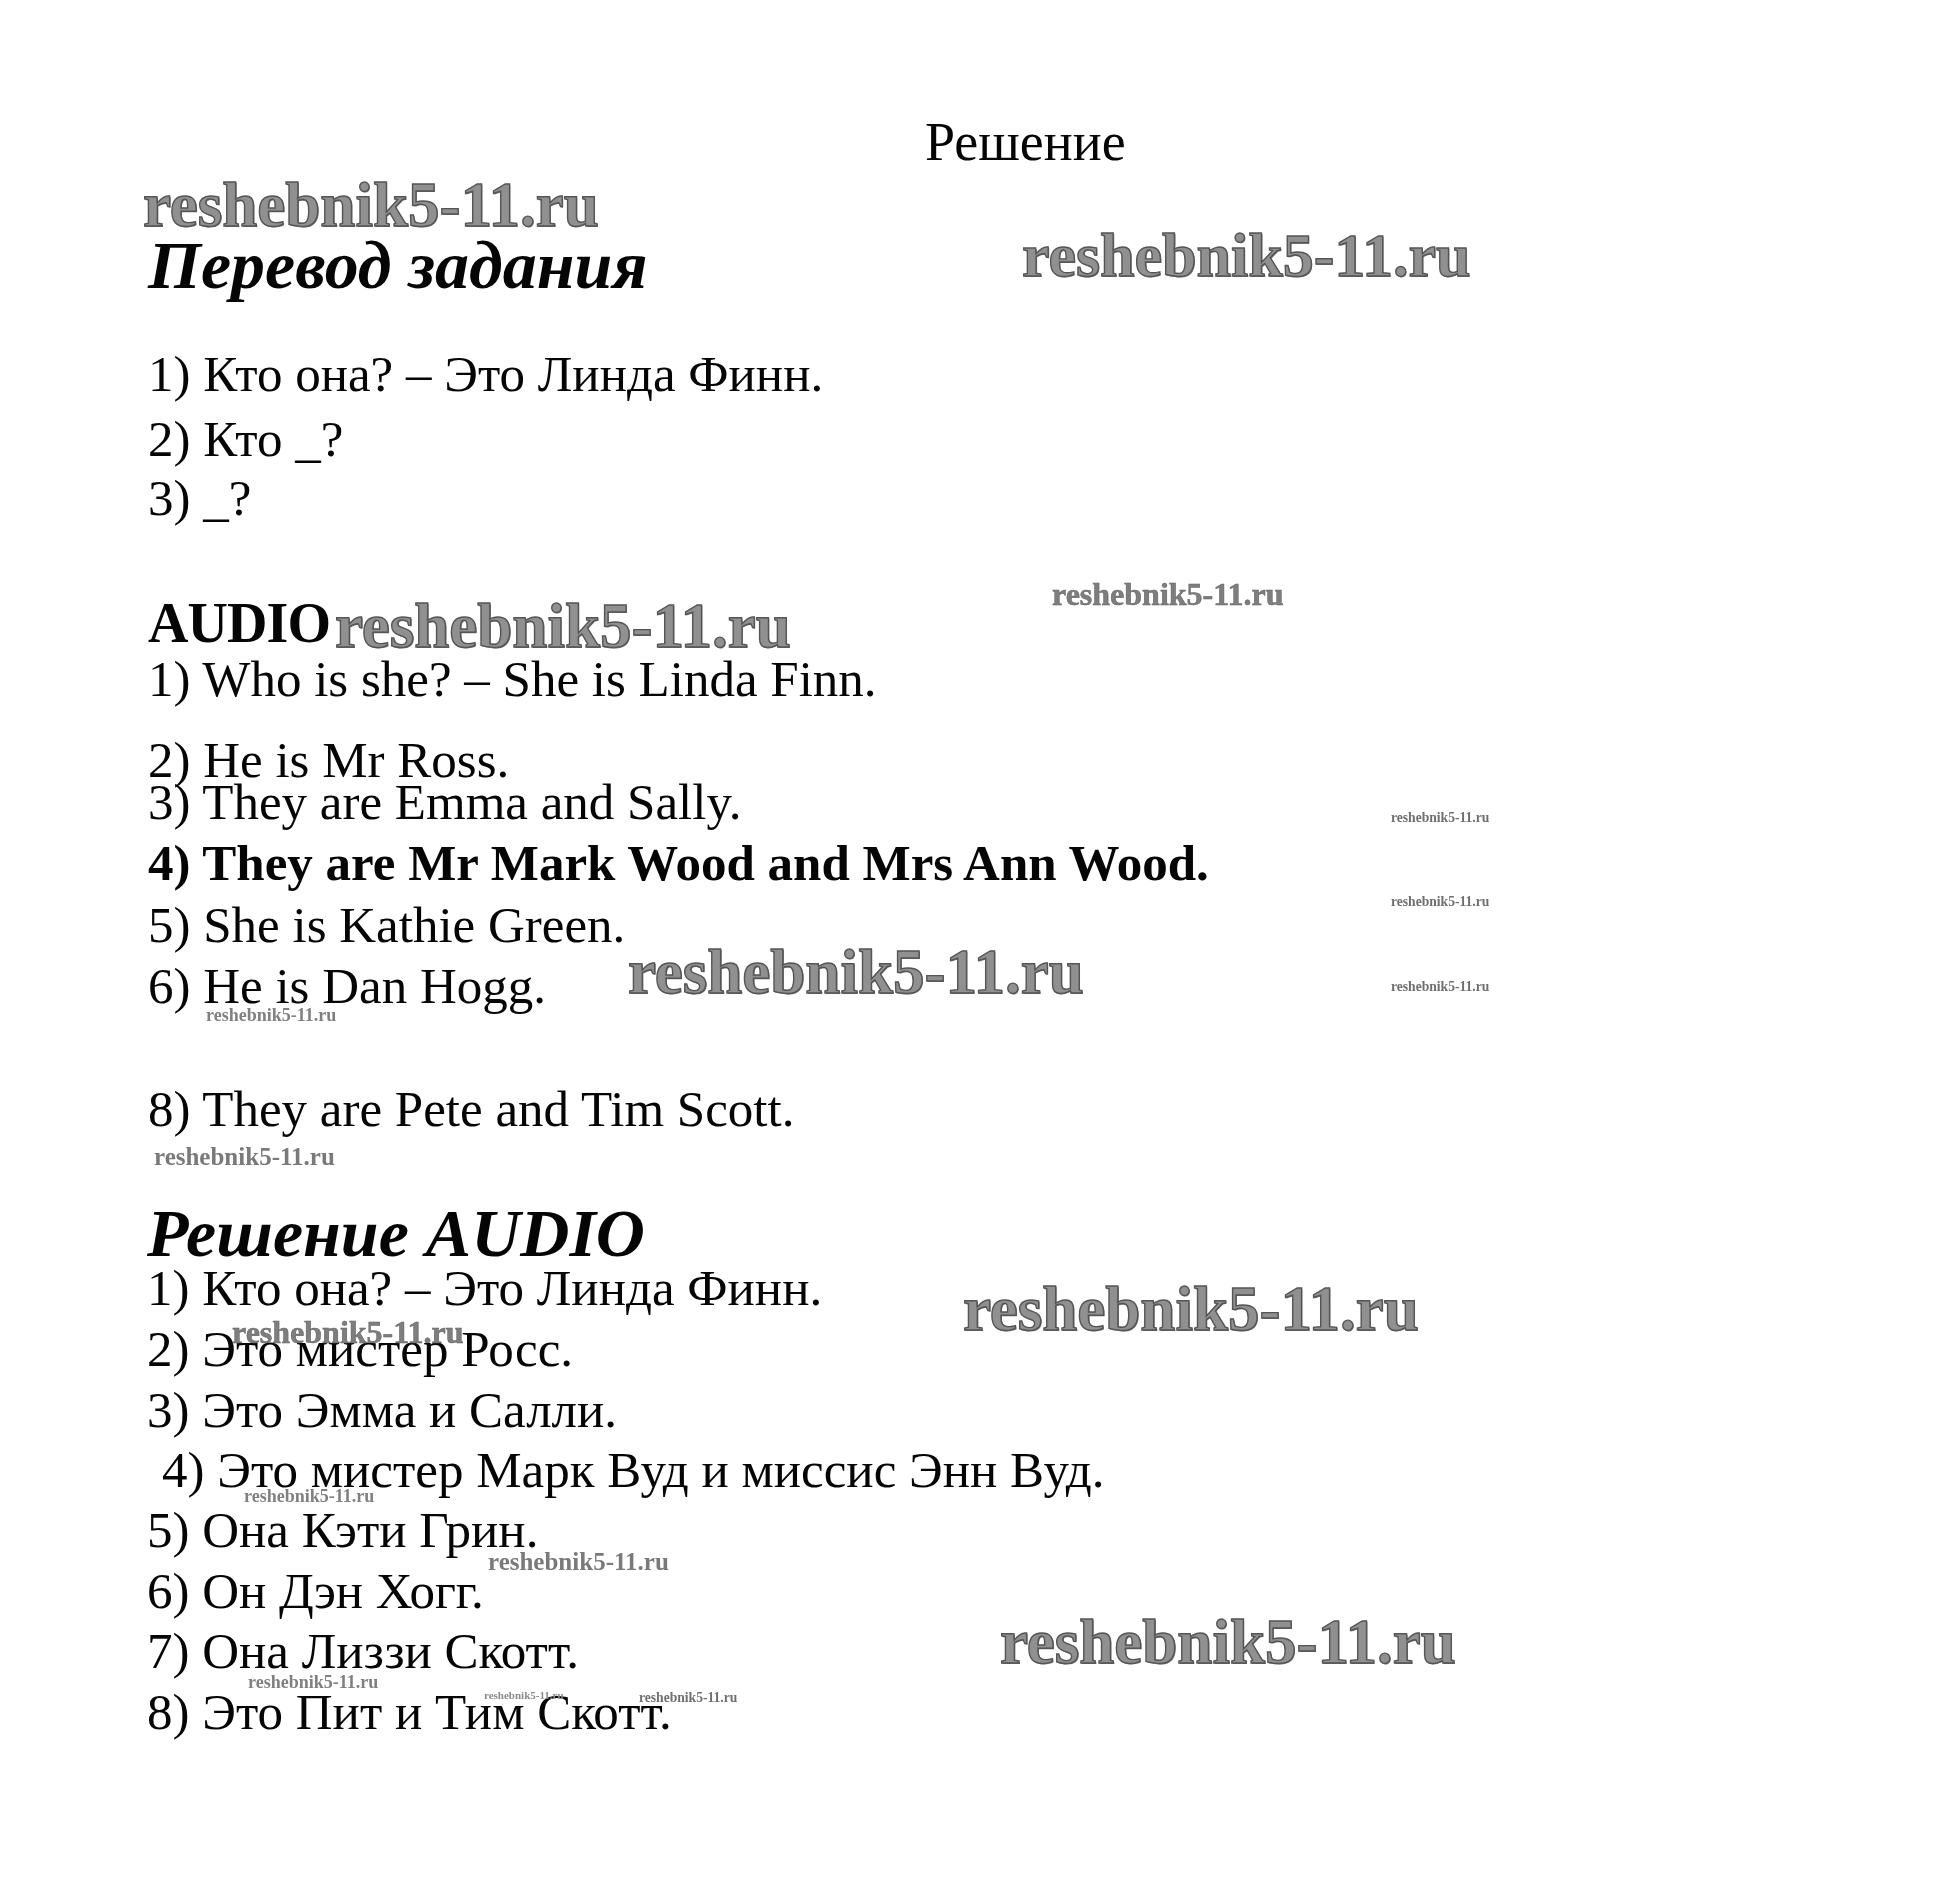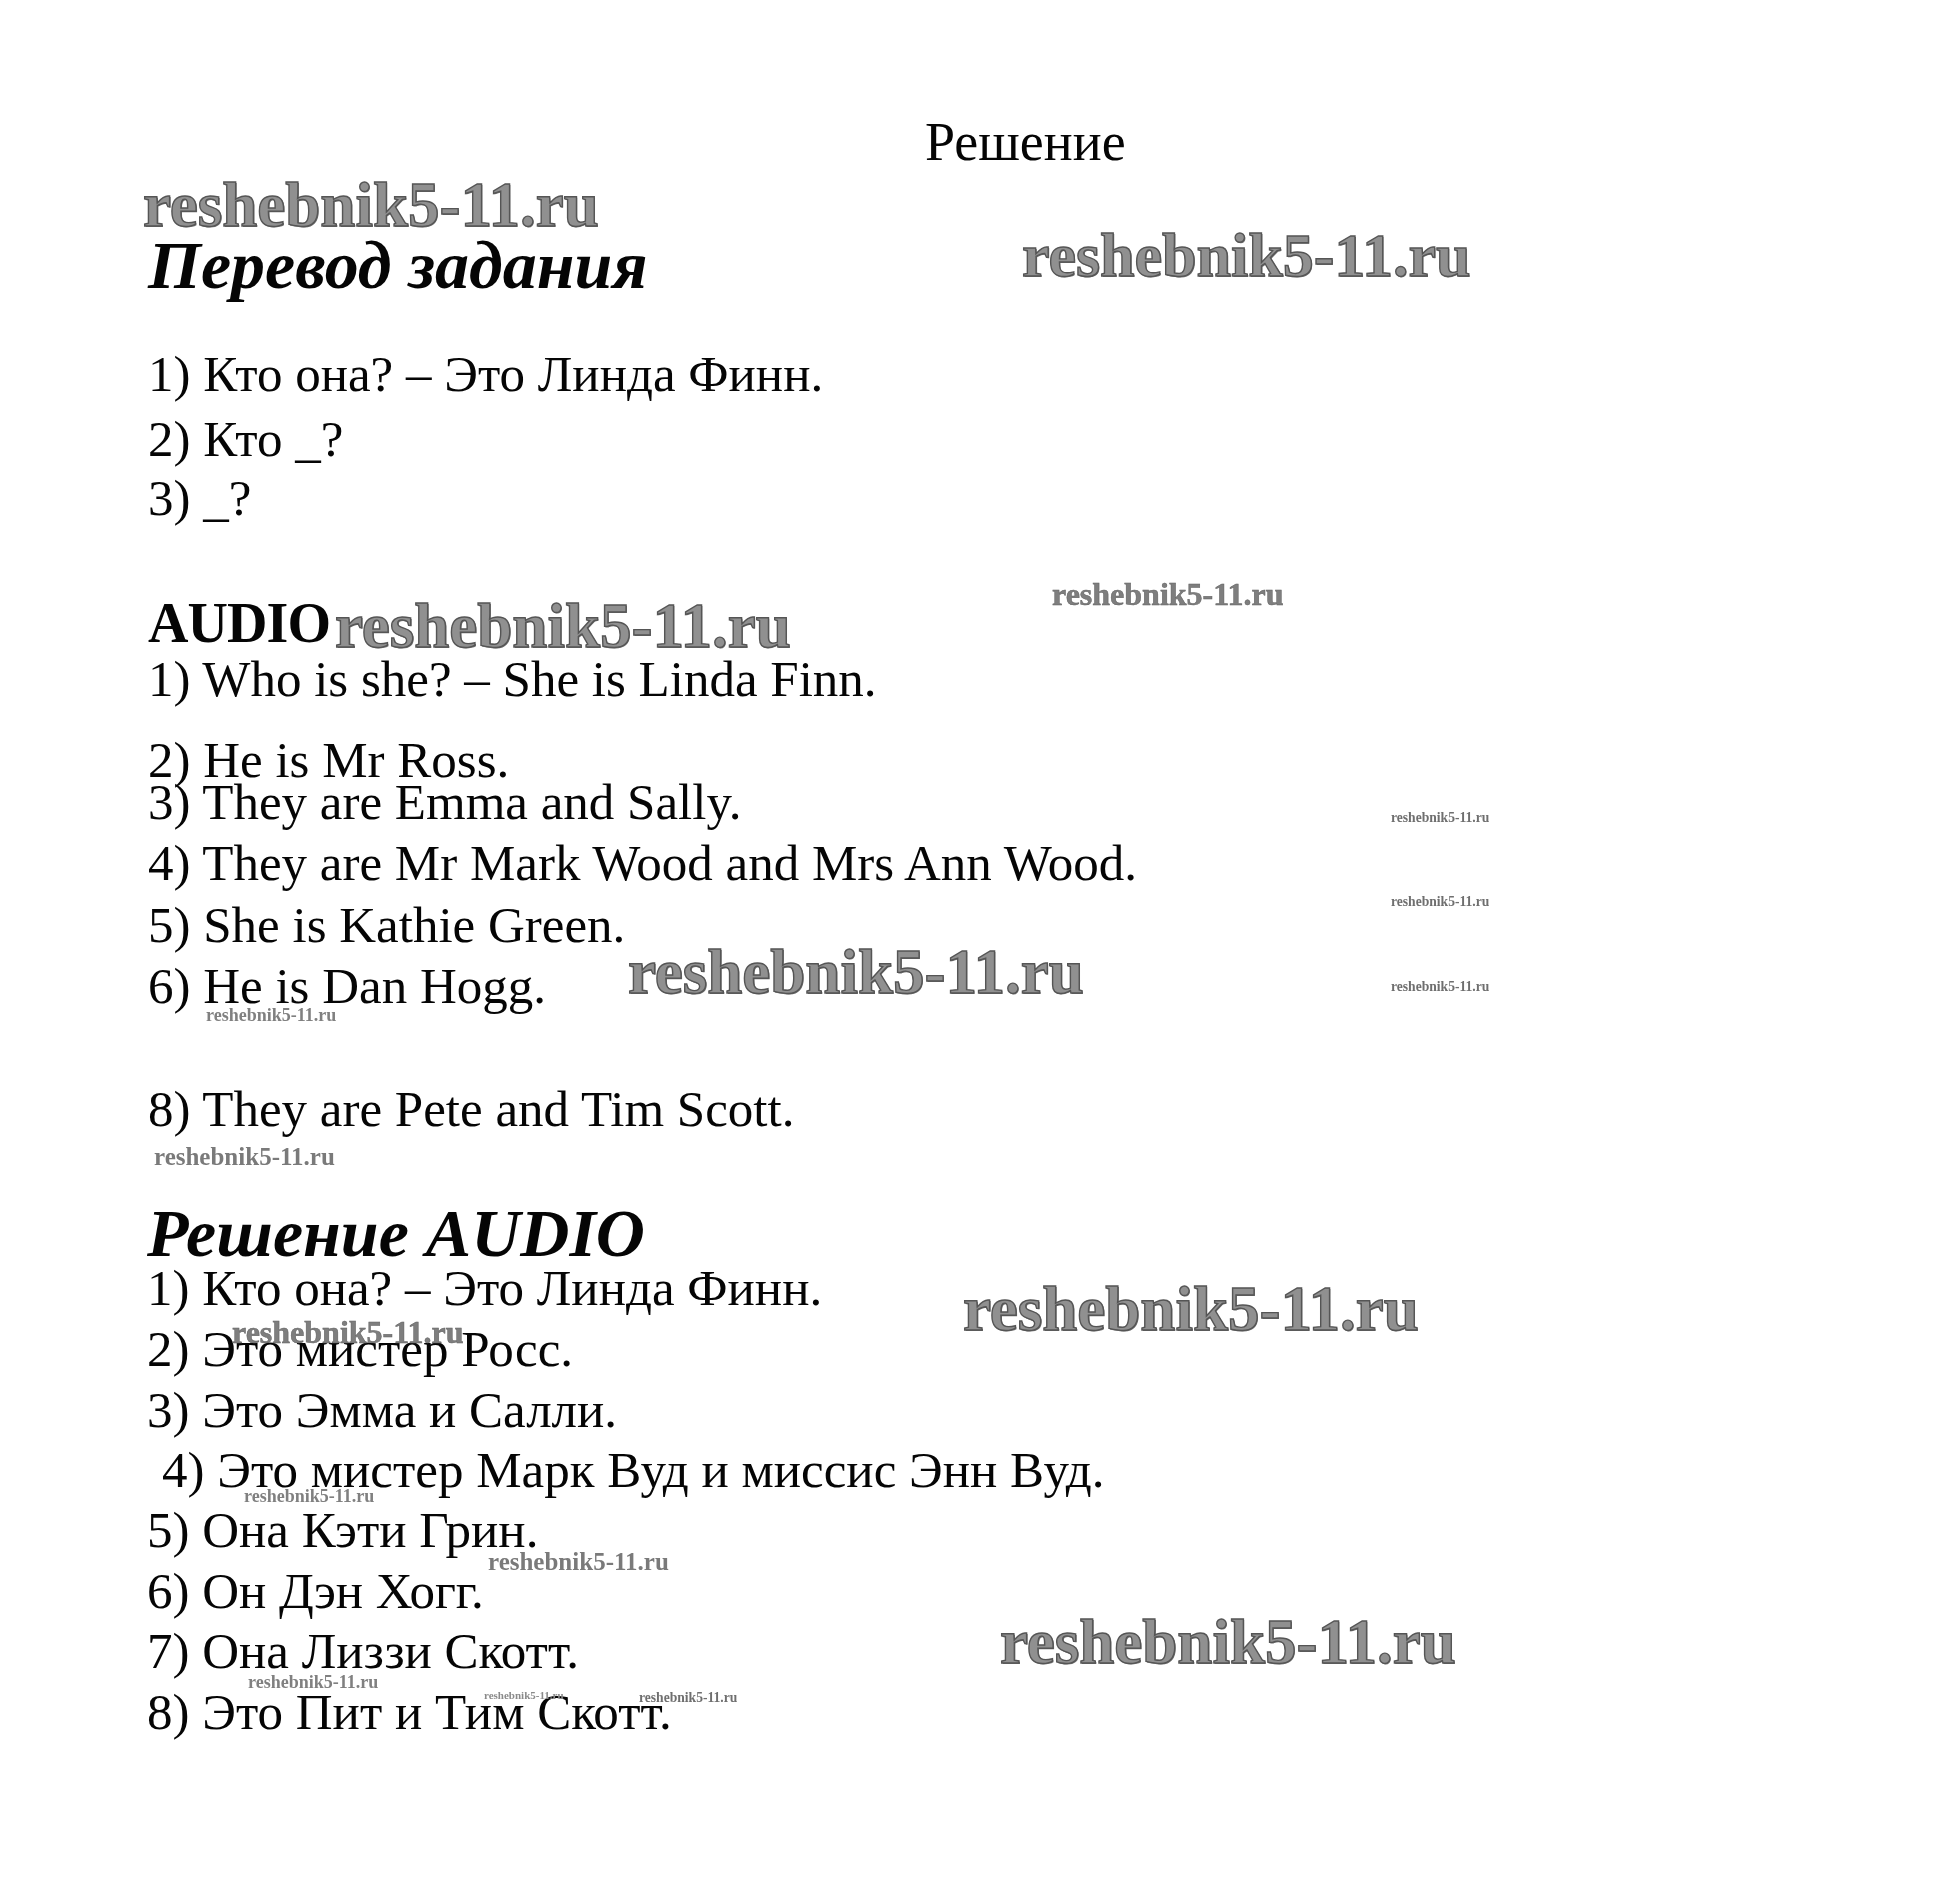--- a/index.html
+++ b/index.html
@@ -94,21 +94,21 @@
 
   <div class="wm wm-med" style="left:1052px; top:560px;">reshebnik5-11.ru</div>
 
   <div class="line heading-bold" style="left:148px; top:578px;">AUDIO</div>
 
   <div class="wm wm-big" style="left:335px; top:574px;">reshebnik5-11.ru</div>
 
   <div class="line" style="left:148px; top:637px;">1) Who is she? – She is Linda Finn.</div>
   <div class="line" style="left:148px; top:718px;">2) He is Mr Ross.</div>
   <div class="line" style="left:148px; top:760px;">3) They are Emma and Sally.</div>
-  <div class="line" style="left:148px; top:821px;">4) They are Mr Mark Wood and Mrs Ann Wood.</div>
+  <div class="line" style="left:148px; top:821px;font-weight:bold;">4) They are Mr Mark Wood and Mrs Ann Wood.</div>
   <div class="line" style="left:148px; top:883px;">5) She is Kathie Green.</div>
   <div class="line" style="left:148px; top:944px;">6) He is Dan Hogg.</div>
   <div class="line" style="left:148px; top:1067px;">8) They are Pete and Tim Scott.</div>
 
   <div class="wm wm-tiny" style="left:1391px; top:794px;">reshebnik5-11.ru</div>
   <div class="wm wm-tiny" style="left:1391px; top:878px;">reshebnik5-11.ru</div>
   <div class="wm wm-tiny" style="left:1391px; top:963px;">reshebnik5-11.ru</div>
 
   <div class="wm wm-big" style="left:628px; top:920px;">reshebnik5-11.ru</div>
 

